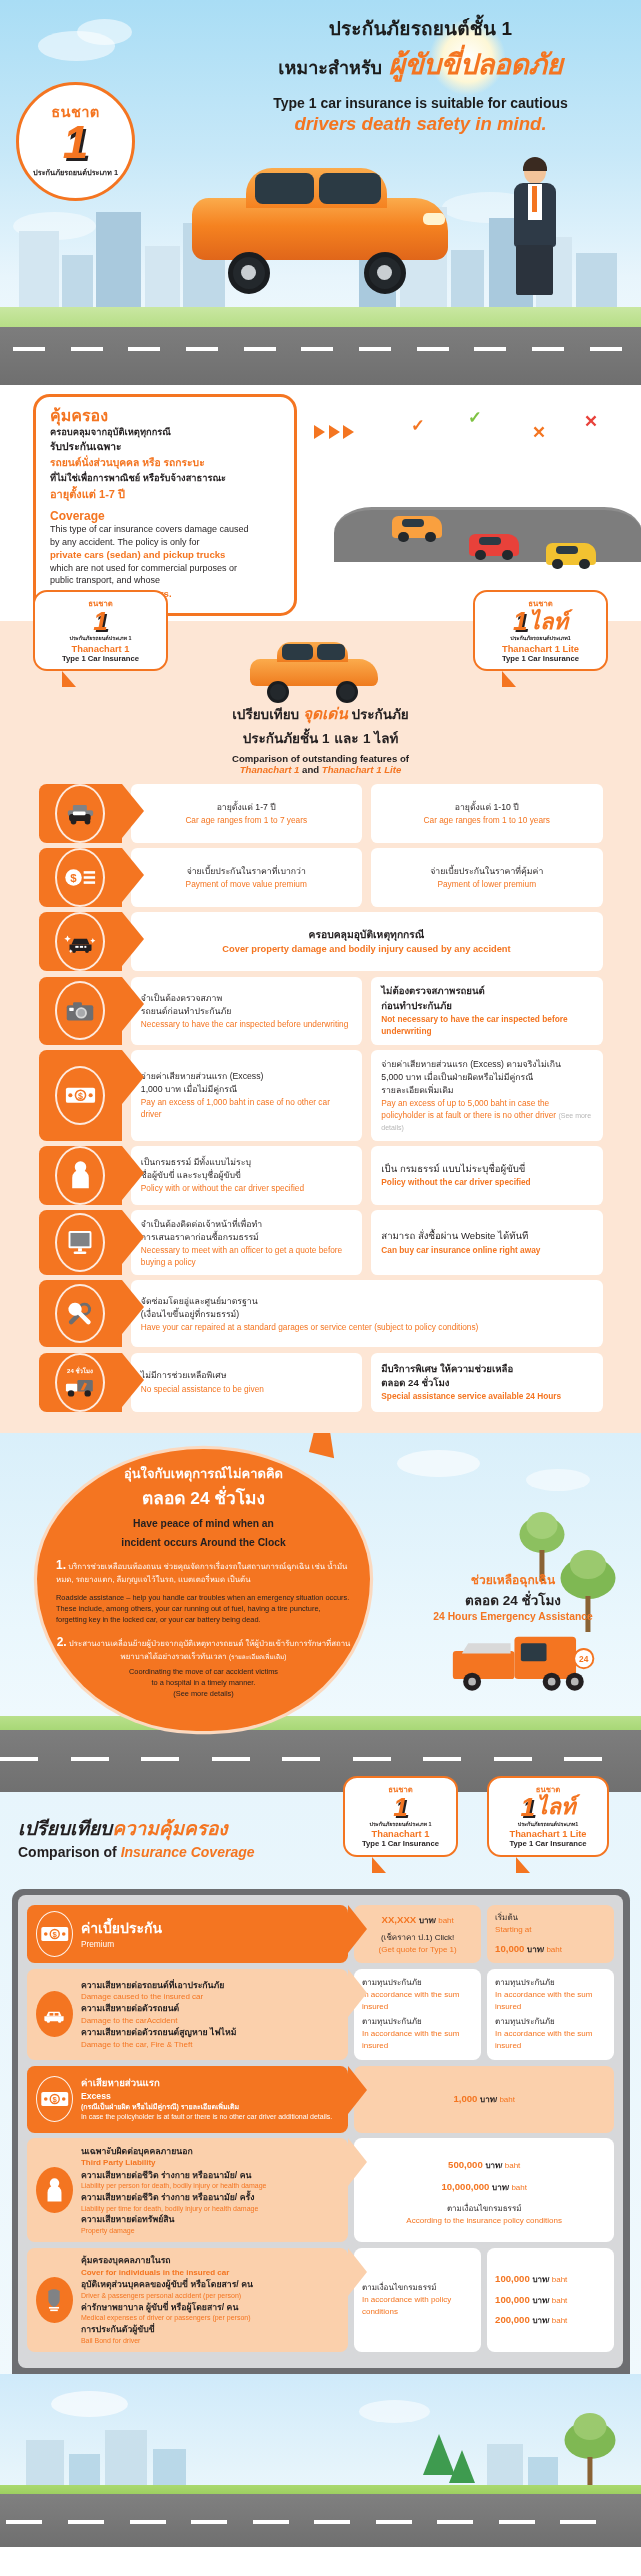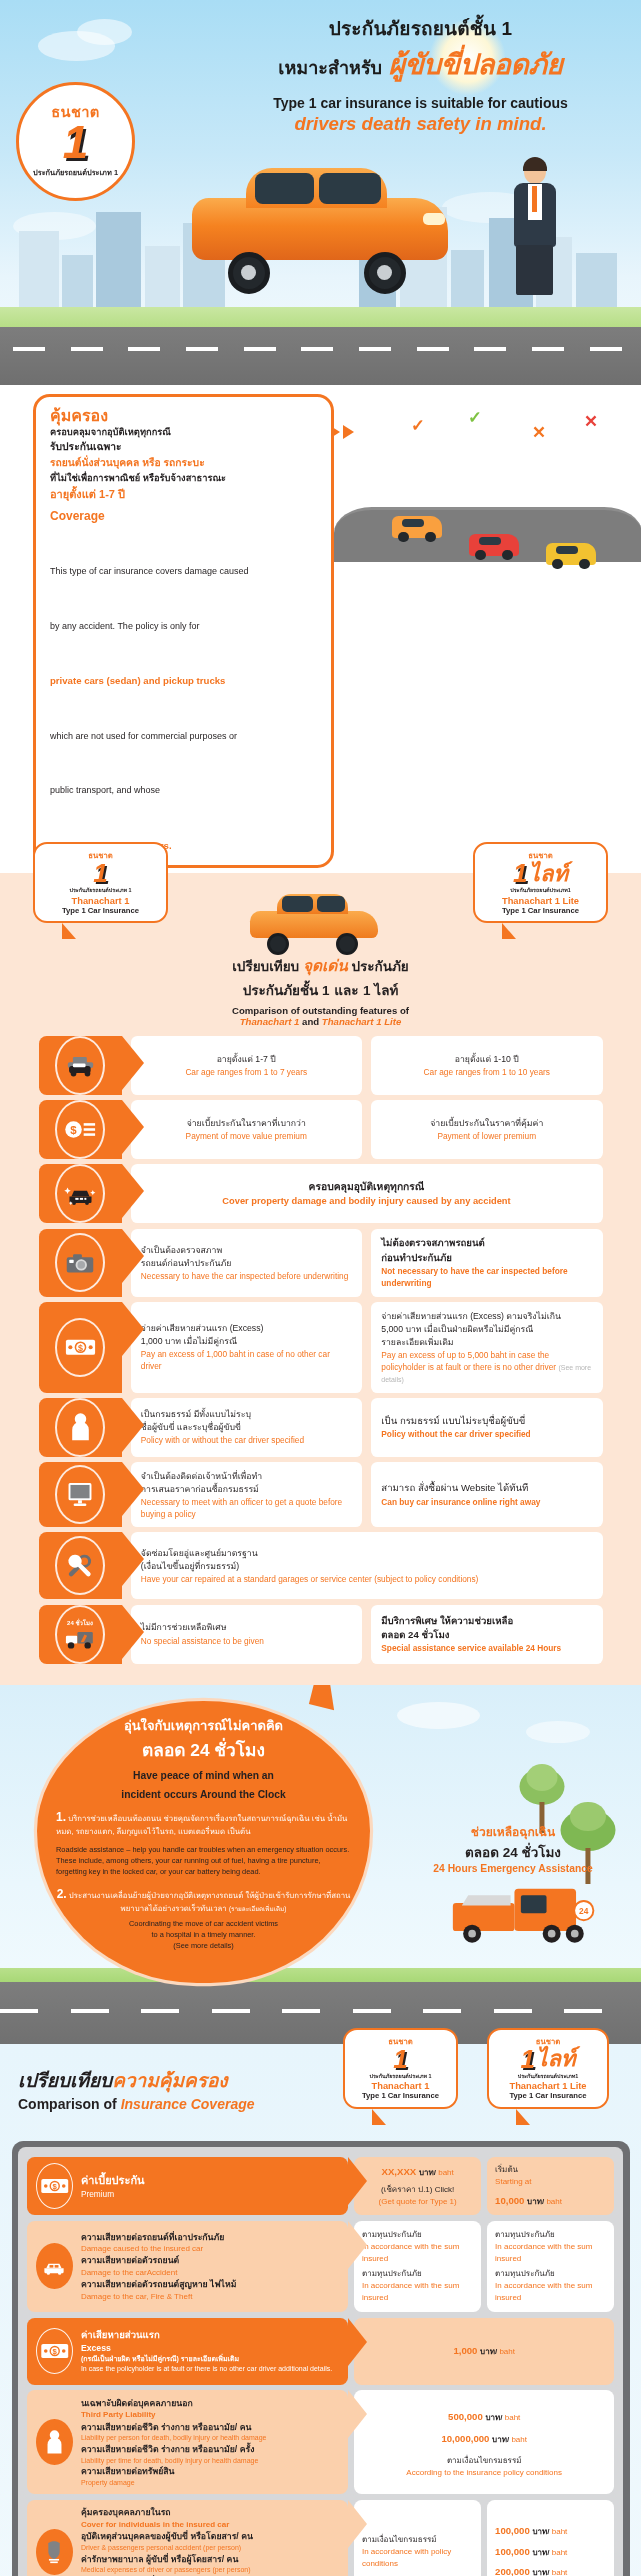--- a/index.html
+++ b/index.html
@@ -62,29 +62,29 @@
   .p-head { position:absolute; left:18px; top:0; width:22px; height:24px; border-radius:50%; background:#f3c49a; }
   .p-hair { position:absolute; left:16.7px; top:-2.6px; width:24px; height:14px; border-radius:12px 12px 0 0; background:#3a2a20; }
   .p-body { position:absolute; left:7.7px; top:23px; width:42px; height:64px; border-radius:9px 9px 3.8px 3.8px; background:#2e3a47; }
   .p-shirt { position:absolute; left:22px; top:24px; width:14px; height:36px; background:#ffffff; }
   .p-tie { position:absolute; left:26px; top:26px; width:5.1px; height:26px; background:#f47521; }
   .p-legs { position:absolute; left:10.3px; top:85px; width:37px; height:50px; background:#2b333d; border-radius:2.6px; }
 
   
   .coverage-sec { position:relative; background:#ffffff; padding:9px 0 5.1px 0; }
   .coverage-card {
-    position:relative; margin:0 0 0 33px; width:301px; background:#fff;
+    position:relative; margin:0 0 0 33px; width:264px; background:#fff;
     border:3.2px solid #f47521; border-radius:16.7px; padding:10.3px 14px 13px 14px; z-index:4;
   }
   .cov-h { color:#f47521; font-size:16px; font-weight:bold; line-height:1.1; }
   .cov-th { font-size:9.3px; font-weight:bold; color:#231f20; line-height:1.55; }
   .cov-th.or { color:#f47521; font-size:10.3px; }
   .cov-th.big { color:#f47521; font-size:11px; }
   .cov-en-h { color:#f47521; font-size:12px; font-weight:bold; margin-top:6.4px; }
-  .cov-en { font-size:9px; line-height:1.4; color:#231f20;margin-top:42px; }
+  .cov-en { font-size:9px; line-height:1.4; color:#231f20; }
 
   .cov-right { position:absolute; right:0; top:0; width:333px; height:224px; }
   .arrows { position:absolute; left:6.4px; top:40px; display:flex; gap:3.2px; }
   .arw { width:0;height:0;border-left:11px solid #f47521;border-top:7px solid transparent;border-bottom:7px solid transparent; }
   .chk { position:absolute; font-size:16.7px; font-weight:bold; }
   .road2 { position:absolute; left:26px; top:96px; width:308px; height:103px; }
   .road-band { position:absolute; left:0; top:26px; width:308px; height:55px; background:#7d7d7d;
       border-radius:38px 38px 0 0 / 26px 26px 0 0; border-top:3.8px solid #8d8d8d; }
   .mini-car { position:absolute; width:50px; height:22px; border-radius:6.4px 11.5px 3.8px 3.8px; }
   .mini-car .mw { position:absolute; bottom:-3.8px; width:10.3px;height:10.3px;border-radius:50%;background:#23282c; }
@@ -697,21 +697,21 @@
           <div class="tlabel or">
             <div class="tl-ico">
               <svg width="29.5" height="18" viewBox="0 0 46 28">
                   <rect x="2" y="3" width="42" height="22" rx="3" fill="#fff"></rect>
                   <circle cx="23" cy="14" r="7" fill="none" stroke="#f47521" stroke-width="2.2"></circle>
                   <text x="23" y="19" font-size="12" font-weight="bold" fill="#f47521" text-anchor="middle" font-family="Liberation Sans">$</text>
                   <circle cx="9" cy="14" r="2.8" fill="#f47521"></circle>
                   <circle cx="37" cy="14" r="2.8" fill="#f47521"></circle>
                 </svg>
             </div>
-            <div class="tl-th" style="font-size:11px">ค่าเบี้ยประกัน</div>
+            <div class="tl-th" style="font-size:14px">ค่าเบี้ยประกัน</div>
             <div class="tl-en" style="font-size:8.3px">Premium</div>
           </div>
           <div class="tval pk">
             <div class="tv-b"><span>XX,XXX</span> <span class="u">บาท/</span><span class="ub"> baht</span></div>
             <div class="tv-th" style="margin-top:3.8px">(เช็คราคา ป.1) Click!</div>
             <div class="tv-en">(Get quote for Type 1)</div>
           </div>
           <div class="tval pk left">
             <div class="tv-th">เริ่มต้น</div>
             <div class="tv-en">Starting at</div>

